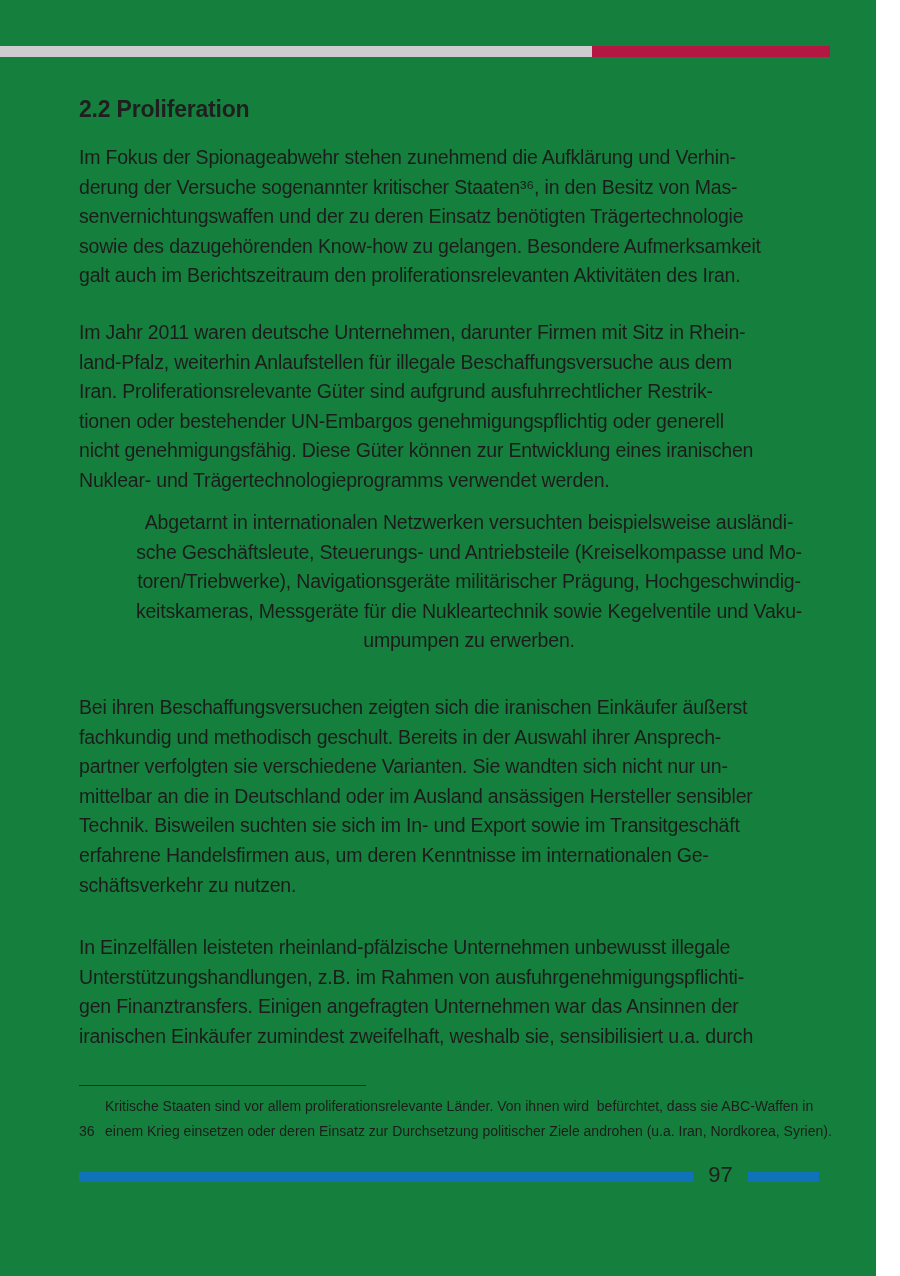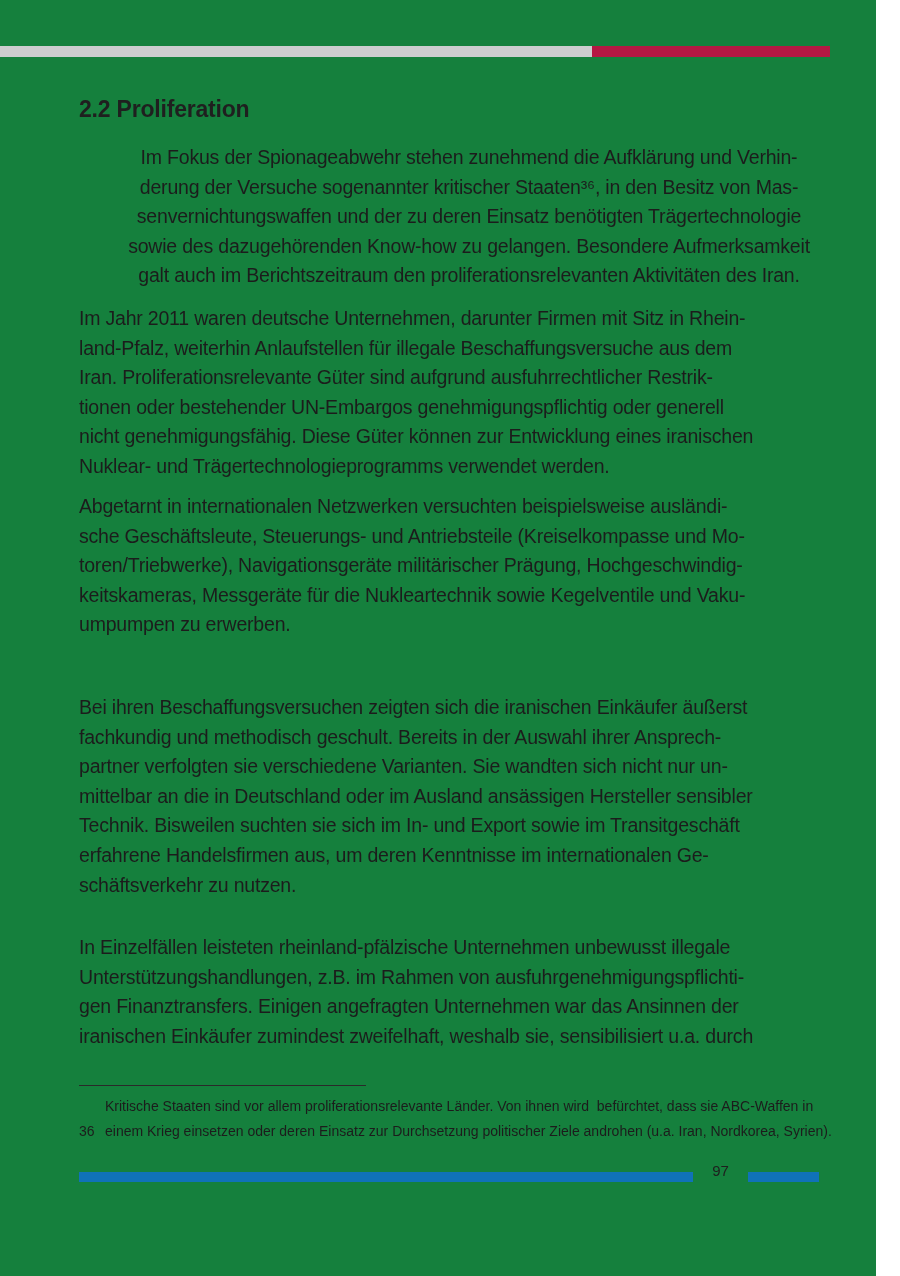--- a/index.html
+++ b/index.html
@@ -56,23 +56,23 @@
     position: absolute;
     left: 79px;
     width: 780px;
     margin: 0;
     font-size: 19.5px;
     line-height: 29.6px;
     letter-spacing: -0.2px;
     white-space: pre-wrap;
     color: #1c1c1c;
   }
-  .p1 { top: 143px; text-align: center; }
-  .p2 { top: 304px; }
-  .p3 { top: 492px; }
+  .p1 { top: 143px; }
+  .p2 { top: 318px; }
+  .p3 { top: 508px; text-align: center; }
   .p4 { top: 693px; }
   .p5 { top: 933px; }
   
   .footnote-rule {
     position: absolute;
     left: 79px;
     top: 1085px;
     width: 287px;
     height: 0;
     border-top: 1.5px solid #2a2a2a;
@@ -104,21 +104,21 @@
     width: 614px;
     height: 10px;
     background: #1072b8;
   }
   .footer-page-number {
     position: absolute;
     left: 693px;
     top: 1162px;
     width: 55px;
     text-align: center;
-    font-size: 15px;
+    font-size: 22px;
     color: #1e1e1e;
   }
   .footer-bar-right {
     position: absolute;
     left: 748px;
     top: 1172px;
     width: 71px;
     height: 10px;
     background: #1072b8;
   }

